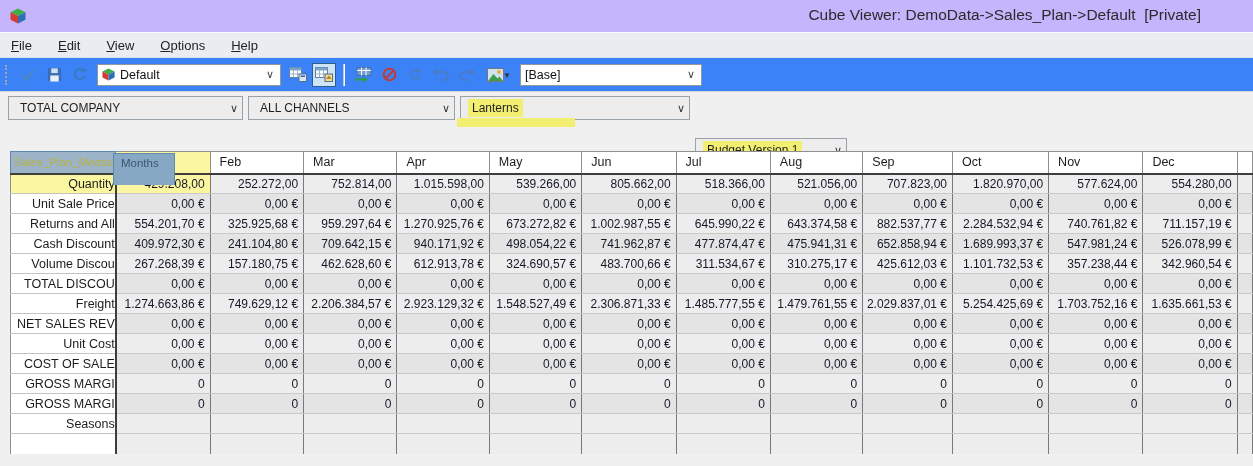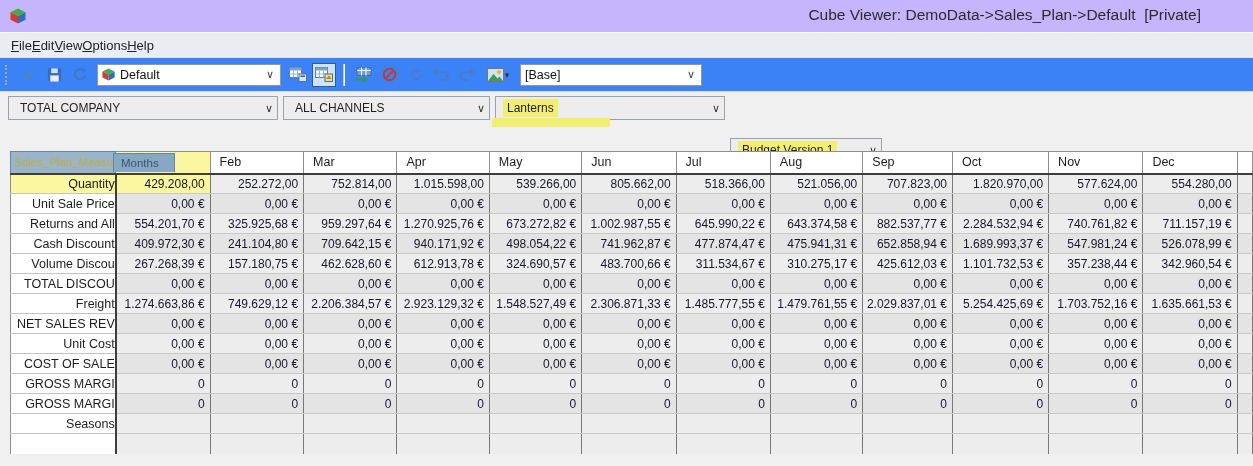--- a/index.html
+++ b/index.html
@@ -6,21 +6,21 @@
   html,body{width:1253px;height:466px;overflow:hidden;background:#f0f0f0;
     font-family:"Liberation Sans",sans-serif;color:#1c1c1c}
 
   
   .titlebar{height:32px;background:#c4b5fd;position:relative;display:flex;align-items:center}
   .app-icon{margin-left:10px;display:flex}
   .title{position:absolute;right:52px;top:6px;font-size:15.5px;color:#2b2b2b;white-space:pre}
 
   
   .menubar{height:26px;background:#e9edf2;border-top:1px solid #f7f9fb;border-bottom:1px solid #dde2e8;
-    display:flex;align-items:center;padding-left:11px;font-size:13px;color:#222}
+    display:flex;align-items:center;gap:26px;padding-left:11px;font-size:13px;color:#222}
   .menu-item{cursor:default}
   .menu-item::first-letter{text-decoration:underline}
 
   
   .toolbar{height:34px;background:#3b82f6;border-bottom:1px solid #d4d8dd;display:flex;align-items:center;padding-left:3px}
   .grip{width:4px;height:20px;border-left:2px dotted #9fa8b2;margin:0 6px 0 2px}
   .tbtn{width:24px;height:24px;display:flex;align-items:center;justify-content:center;margin:0 1px;border:1px solid transparent}
   .tbtn.pressed{background:#cfe3f6;border:1px solid #2c5d8f}
   .tbtn.disabled{opacity:.38}
   .caret{font-size:9px;color:#333;margin-left:1px}
@@ -34,21 +34,21 @@
   .dimrow{height:32px;background:#f0f0f0;display:flex;gap:5px;padding:4px 0 0 8px;position:relative}
   .dimcombo{height:24px;background:#ededed;border:1px solid #99a1a9;display:flex;align-items:center;
     padding:0 4px 0 7px;font-size:12px;color:#1e1e1e;position:relative}
   .dimcombo .chev{margin-left:auto;font-size:11px;color:#333;padding-left:4px}
   .dimlabel{padding:2px 4px}
   .dimlabel.hl{background:#f2ee72}
   .spill{position:absolute;left:-4px;bottom:-8px;width:118px;height:9px;background:#f2ee72}
 
   
   .gridwrap{position:relative;height:342px;padding-left:10px;background:#f0f0f0}
-  .months-tab{position:absolute;left:113px;top:2px;width:62px;height:19px;background:#86a8c5;
+  .months-tab{position:absolute;left:113px;top:2px;width:62px;height:32px;background:#86a8c5;
     border:1px solid #5e89ad;border-bottom:none;font-size:11.5px;color:#3e5570;padding:3px 0 0 7px}
   table{border-collapse:collapse;table-layout:fixed;margin-top:27px;background:#e9e9e9}
   th,td{height:20px;overflow:hidden;white-space:nowrap;font-weight:normal}
   thead th{background:#fff;border:1px solid #8f8f8f;border-bottom:2px solid #3d3d3d;
     text-align:left;padding-left:9px;font-size:12.5px;height:22px}
   thead th.corner{background:#9db3c8;color:#b7b243;font-size:11.5px;padding-left:3px;
     border:1px solid #5e89ad;border-bottom:2px solid #3d3d3d}
   thead th.stubcol{padding:0}
   tbody th{background:#fff;text-align:right;padding-left:6px;font-size:12.5px;
     border-left:1px solid #8f8f8f;border-right:2px solid #3d3d3d;border-bottom:1px solid #c3c3c3}
@@ -185,21 +185,21 @@
     <span class="caret">▾</span>
   </span>
 
   <div class="combo" style="width:182px">
     <span>[Base]</span>
     <span class="chev">∨</span>
   </div>
 </div>
 
 <div class="dimrow">
-    <div class="dimcombo" style="width: 270px;">
+    <div class="dimcombo" style="width: 235px;">
       <span class="dimlabel">TOTAL COMPANY</span>
       <span class="chev">∨</span>
     </div>
     <div class="dimcombo" style="width: 207px;">
       <span class="dimlabel">ALL CHANNELS</span>
       <span class="chev">∨</span>
     </div>
     <div class="dimcombo" style="width: 230px;">
       <span class="dimlabel hl">Lanterns</span>
       <span class="chev">∨</span>

